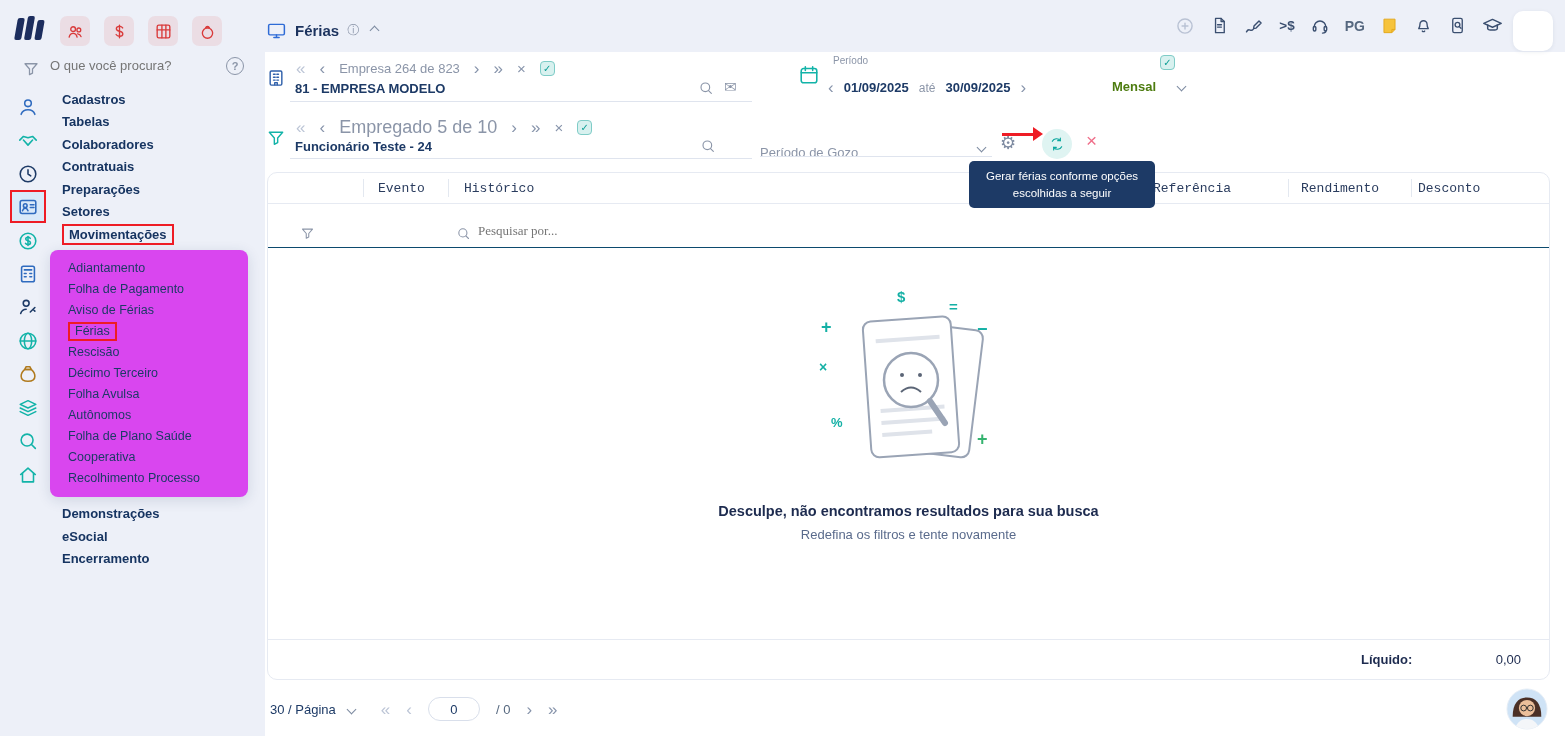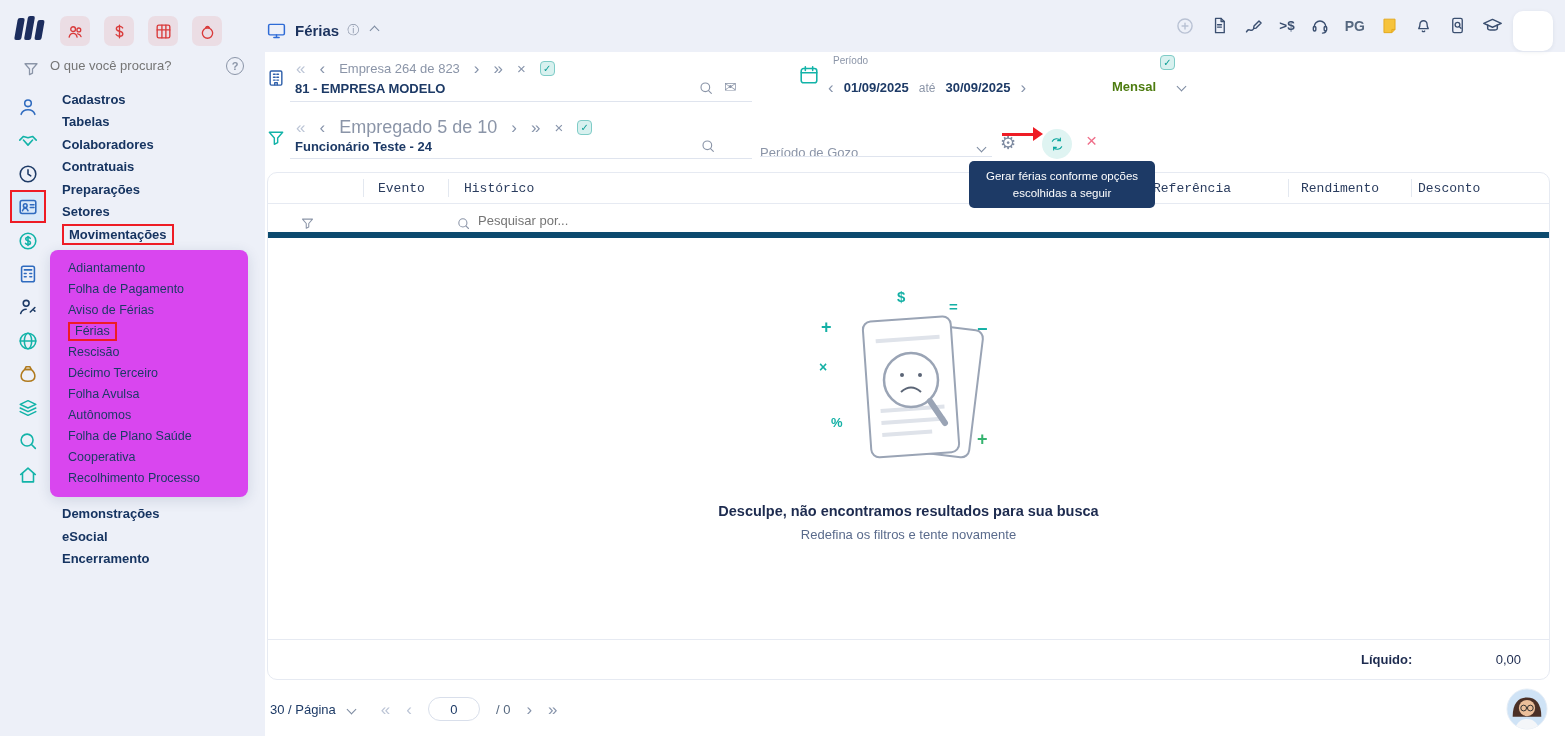--- a/index.html
+++ b/index.html
@@ -408,21 +408,21 @@
       <span class="sep" style="left:180px"></span>
       <span class="sep" style="left:875px"></span>
       <span class="sep" style="left:1020px"></span>
       <span class="sep" style="left:1143px"></span>
       <span class="th" style="left:110px">Evento</span>
       <span class="th" style="left:196px">Histórico</span>
       <span class="th" style="left:885px">Referência</span>
       <span class="th" style="left:1033px">Rendimento</span>
       <span class="th" style="left:1150px">Desconto</span>
     </div>
-    <div class="abs" style="left:0;top:37px;width:100%;height:28px;border-bottom:6px solid #0c4a6e;">
+    <div class="abs" style="left:0;top:47px;width:100%;height:28px;border-bottom:1px solid #0c4a6e;font-family:Liberation Serif, serif;">
       <span class="abs gray" style="left:32px;top:6px;">
         <svg class="s" width="15" height="15" viewBox="0 0 24 24">
             <path d="M4 5h16l-6 7v5.5l-4 2v-7.5z"></path>
           </svg>
       </span>
       <span class="abs gray" style="left:188px;top:6px;">
         <svg class="s" width="15" height="15" viewBox="0 0 24 24">
             <circle cx="11" cy="11" r="6.5"></circle>
             <path d="M15.8 15.8L20 20"></path>
           </svg>

